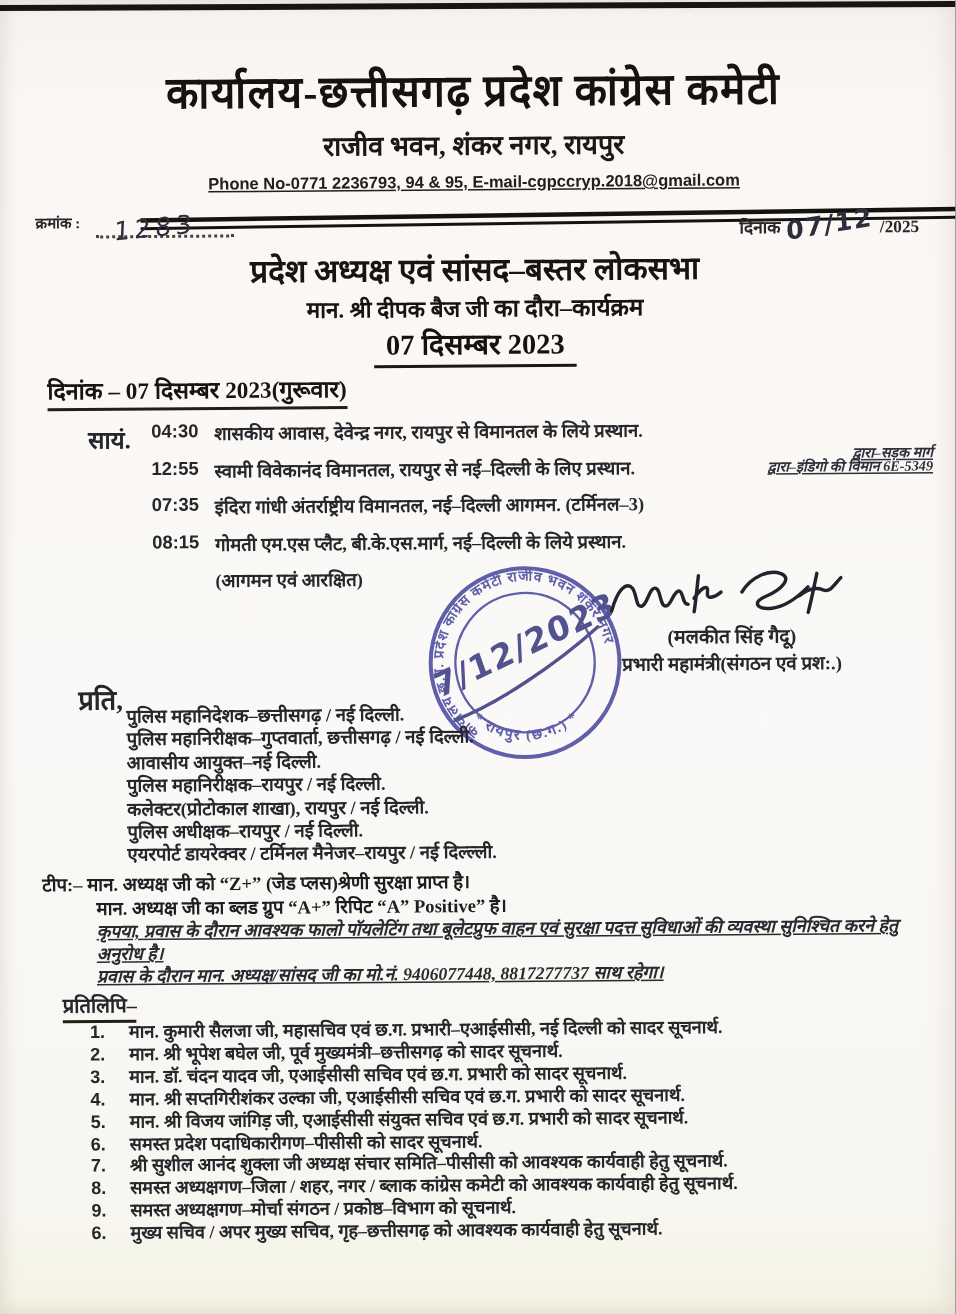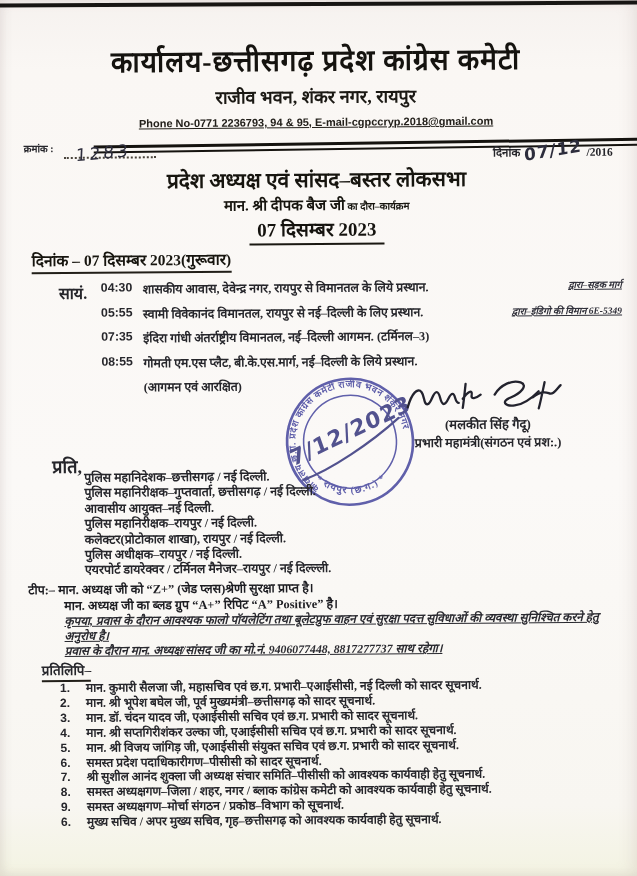--- a/index.html
+++ b/index.html
@@ -23,33 +23,33 @@
   
   .serial{left:26px;top:139px;font-size:10px;font-weight:bold;}
   .serial-dots{left:66px;top:154px;width:92px;border-bottom:2px dotted #4a443c;height:1px;}
   .hand{font-family:"DejaVu Sans",sans-serif;color:#2d2d3c;}
   .serial-hand{left:78px;top:141px;font-size:17px;letter-spacing:3px;transform:rotate(-5deg) skewX(-8deg);}
   .date-group{right:22px;top:142px;font-size:11.5px;font-weight:bold;}
   .date-hand{display:inline-block;font-size:17px;font-weight:bold;transform:rotate(-9deg) skewX(-6deg);letter-spacing:1px;margin:0 1px;}
   
   .sub1{left:0;right:0;top:165px;text-align:center;font-size:21px;font-weight:bold;color:#17150f;}
   .sub2{left:0;right:0;top:194px;text-align:center;font-size:15px;font-weight:bold;color:#17150f;}
-  .sub2 .small{font-size:10px;text-align:right;}
+  .sub2 .small{font-size:16px;text-align:right;}
   .sub3wrap{left:0;right:0;top:216px;text-align:center;}
   .sub3{display:inline-block;font-size:19px;font-weight:bold;color:#15130f;border-bottom:2.5px solid #1a1812;padding:0 8px 1px;}
   
   .day-head{left:33px;top:247px;display:inline-block;font-size:15.5px;font-weight:bold;border-bottom:2.2px solid #221f19;padding-bottom:1px;color:#17150f;}
   .period{left:60px;top:280px;font-size:16px;font-weight:600;}
   .sched{left:102px;top:279px;right:110px;}
   .srow{display:flex;margin-bottom:7.5px;font-size:12.3px;font-weight:600;color:#26262b;}
   .stime{flex:none;width:42px;font-family:Liberation Sans, sans-serif;font-weight:600;}
   .stext{white-space:nowrap;}
   .sfoot{margin-left:42px;margin-top:1px;font-size:12.3px;font-weight:600;}
   .snote{right:14px;font-size:9.5px;font-weight:bold;font-style:italic;text-decoration:underline;color:#30303a;}
-  .snote1{top:280px;}
+  .snote1{top:297px;}
   .snote2{top:306px;}
   
   .sig-block{left:388px;top:376px;width:200px;text-align:center;}
   .sig-svg{display:block;margin:0 auto;}
   .sig-name{font-size:13px;font-weight:bold;margin-top:-4px;}
   .sig-title{font-size:12.5px;font-weight:bold;white-space:nowrap;margin-top:1px;}
   .stamp{left:284px;top:376px;width:132px;height:132px;transform:rotate(-8deg);opacity:.88;mix-blend-mode:multiply;}
   .stamp-date{position:absolute;left:2px;top:44px;width:124px;text-align:center;font-size:22px;font-weight:bold;color:#3a3a80;transform:rotate(-17deg) skewX(-6deg);font-family:"DejaVu Sans",sans-serif;letter-spacing:1px;}
   
   .recip-head{left:52px;top:452px;font-size:18px;font-weight:bold;}
@@ -79,48 +79,48 @@
     <div class="abs org-addr">राजीव भवन, शंकर नगर, रायपुर</div>
     <div class="abs org-contact">Phone No-0771 2236793, 94 &amp; 95, E-mail-cgpccryp.2018@gmail.com</div>
     <div class="abs thick-rule"></div>
 
     <div class="abs serial">क्रमांक :</div>
     <div class="abs serial-dots"></div>
     <div class="abs hand serial-hand">1283</div>
     <div class="abs date-group nw">
       <span>दिनांक</span>
       <span class="hand date-hand">07/12</span>
-      <span>/2016</span>
+      <span>/2025</span>
     </div>
 
     <div class="abs sub1">प्रदेश अध्यक्ष एवं सांसद–बस्तर लोकसभा</div>
     <div class="abs sub2">
       <span>मान. श्री दीपक बैज जी</span><span class="small"> का दौरा–कार्यक्रम</span>
     </div>
     <div class="abs sub3wrap">
       <span class="sub3">07 दिसम्बर 2023</span>
     </div>
 
     <div class="abs day-head">दिनांक – 07 दिसम्बर 2023(गुरूवार)</div>
     <div class="abs period">सायं.</div>
     <div class="abs sched">
       <div class="srow">
         <span class="stime">04:30</span>
         <span class="stext">शासकीय आवास, देवेन्द्र नगर, रायपुर से विमानतल के लिये प्रस्थान.</span>
       </div>
       <div class="srow">
-        <span class="stime">05:55</span>
+        <span class="stime">12:55</span>
         <span class="stext">स्वामी विवेकानंद विमानतल, रायपुर से नई–दिल्ली के लिए प्रस्थान.</span>
       </div>
       <div class="srow">
         <span class="stime">07:35</span>
         <span class="stext">इंदिरा गांधी अंतर्राष्ट्रीय विमानतल, नई–दिल्ली आगमन.  (टर्मिनल–3)</span>
       </div>
       <div class="srow">
-        <span class="stime">08:55</span>
+        <span class="stime">08:15</span>
         <span class="stext">गोमती एम.एस प्लैट, बी.के.एस.मार्ग, नई–दिल्ली के लिये प्रस्थान.</span>
       </div>
       <div class="sfoot">(आगमन एवं आरक्षित)</div>
     </div>
     <div class="abs snote snote1 nw">द्वारा–सड़क मार्ग</div>
     <div class="abs snote snote2 nw">द्वारा–इंडिगो की विमान 6E-5349</div>
 
     <div class="abs stamp">
       <svg width="132" height="132" viewBox="0 0 128 128">
         <circle cx="64" cy="64" r="61" fill="none" stroke="#4a4aa0" stroke-width="2.6"></circle>

